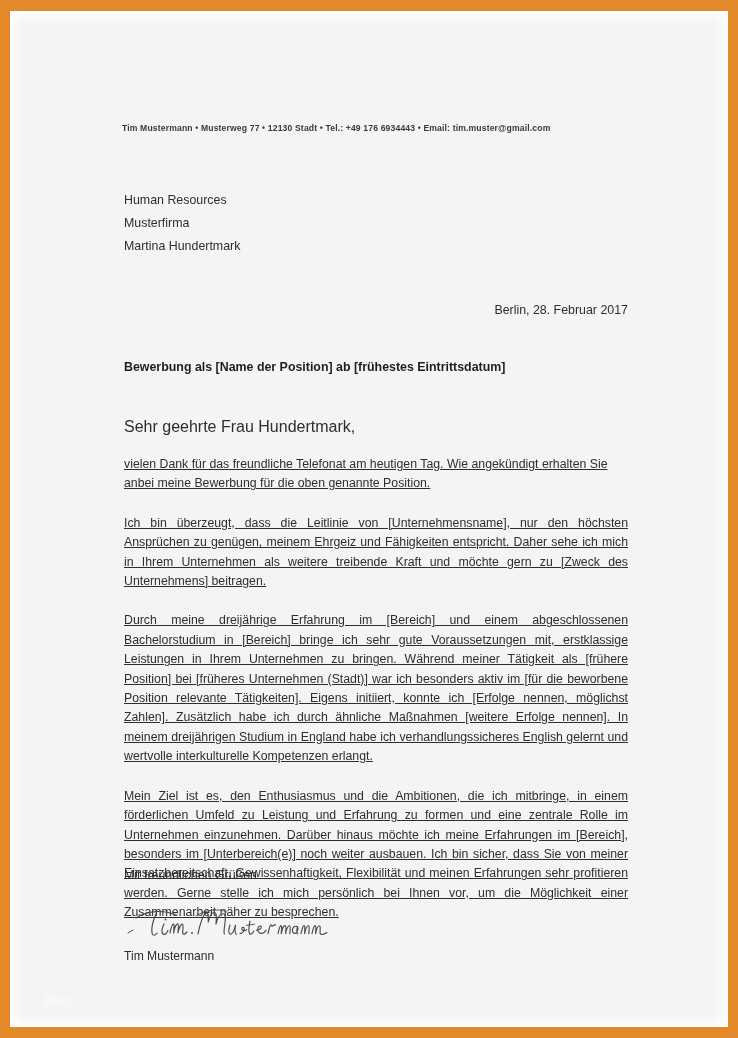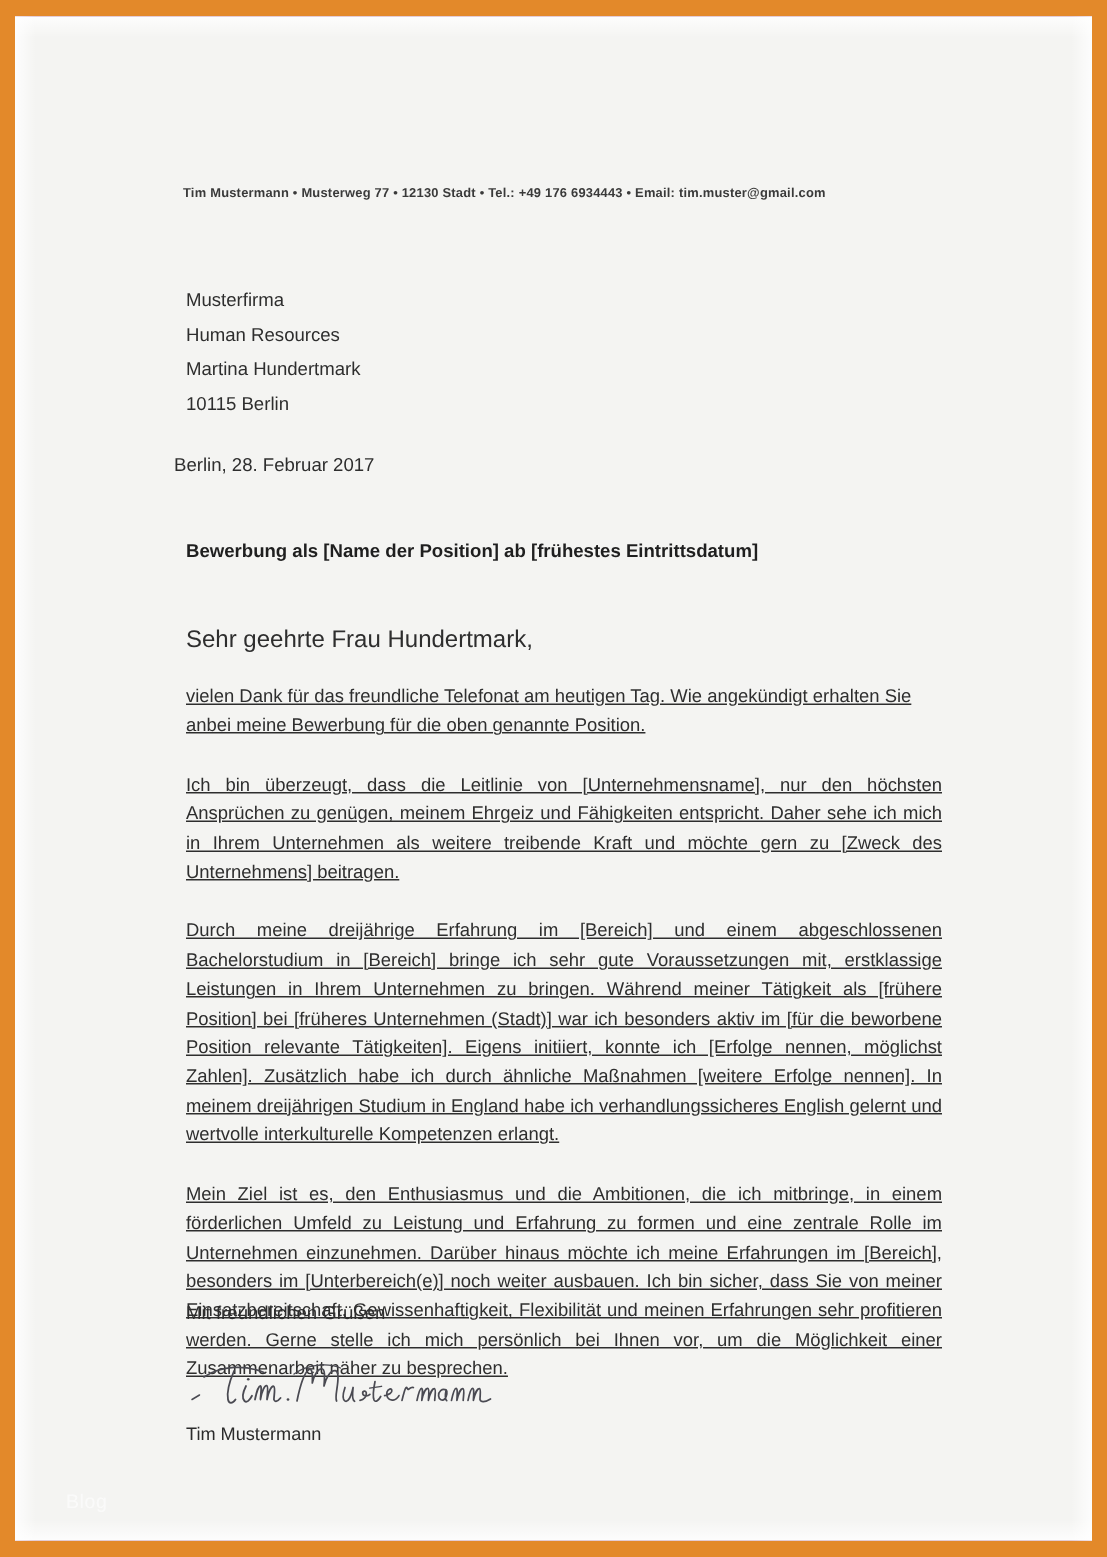--- a/index.html
+++ b/index.html
@@ -70,20 +70,21 @@
     line-height: 23px;
     color: #2e2e2e;
   }
   .recipient div { white-space: nowrap; }
 
   .date-line {
     position: absolute;
     top: 292px;
     left: 0;
     width: 512px;
+    text-align: right;
     font-size: 12.4px;
     color: #2e2e2e;
   }
 
   .subject {
     position: absolute;
     top: 349px;
     left: 8px;
     width: 504px;
     font-size: 12.4px;
@@ -157,24 +158,23 @@
 <body>
 
 <div class="page">
   <div class="paper">
 
     <div class="content">
 
       <div class="sender-line">Tim Mustermann • Musterweg 77 • 12130 Stadt • Tel.: +49 176 6934443 • Email: tim.muster@gmail.com</div>
 
       <div class="recipient">
+        <div>Human Resources</div>
         <div>Musterfirma</div>
-        <div>Human Resources</div>
         <div>Martina Hundertmark</div>
-        <div>10115 Berlin</div>
       </div>
 
       <div class="date-line">Berlin, 28. Februar 2017</div>
 
       <div class="subject">Bewerbung als [Name der Position] ab [frühestes Eintrittsdatum]</div>
 
       <div class="salutation">Sehr geehrte Frau Hundertmark,</div>
 
       <div class="body-copy">
         <p class="first">vielen Dank für das freundliche Telefonat am heutigen Tag. Wie angekündigt erhalten Sie anbei meine Bewerbung für die oben genannte Position.</p>

